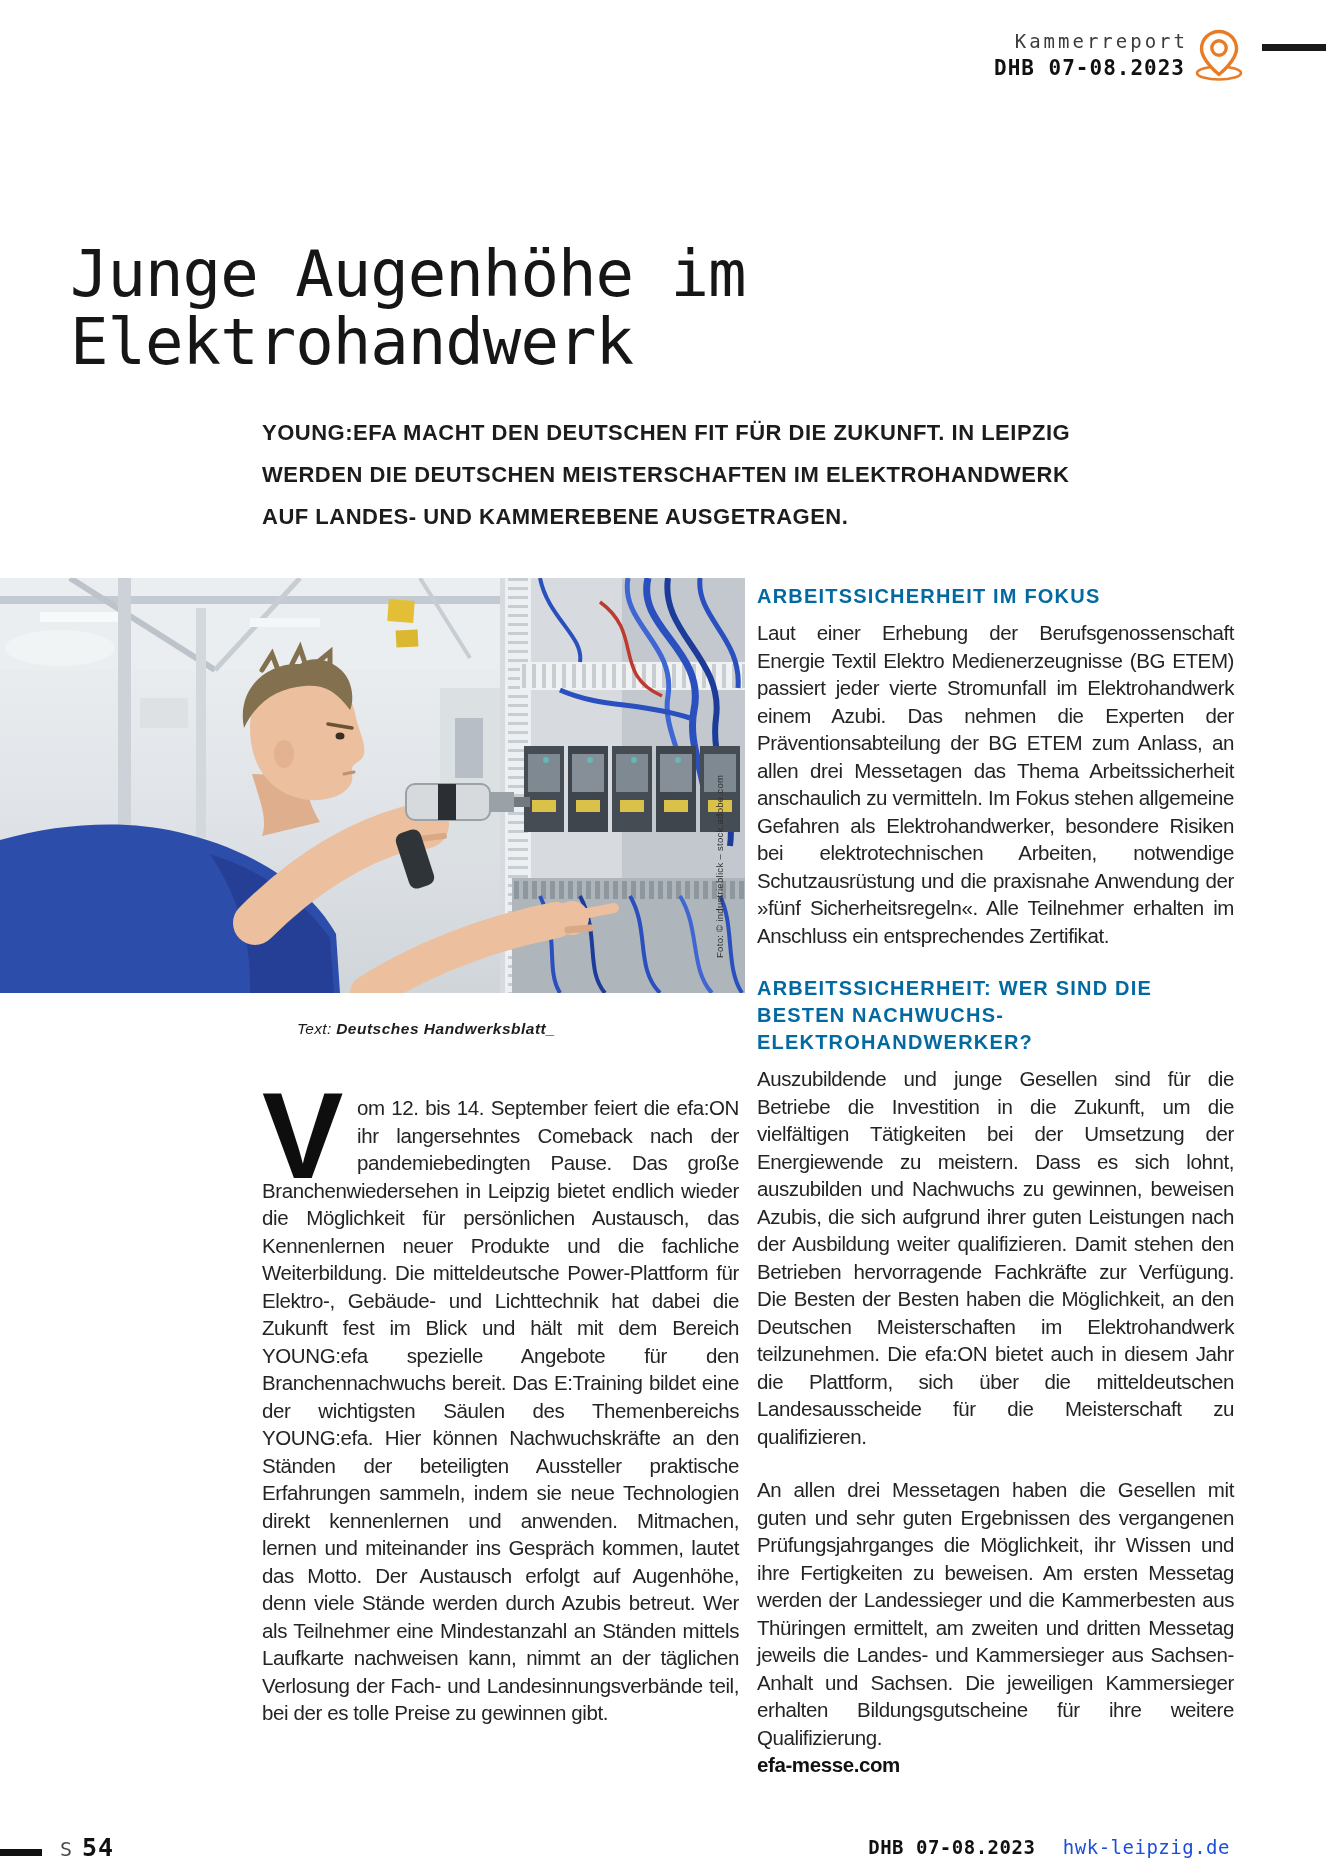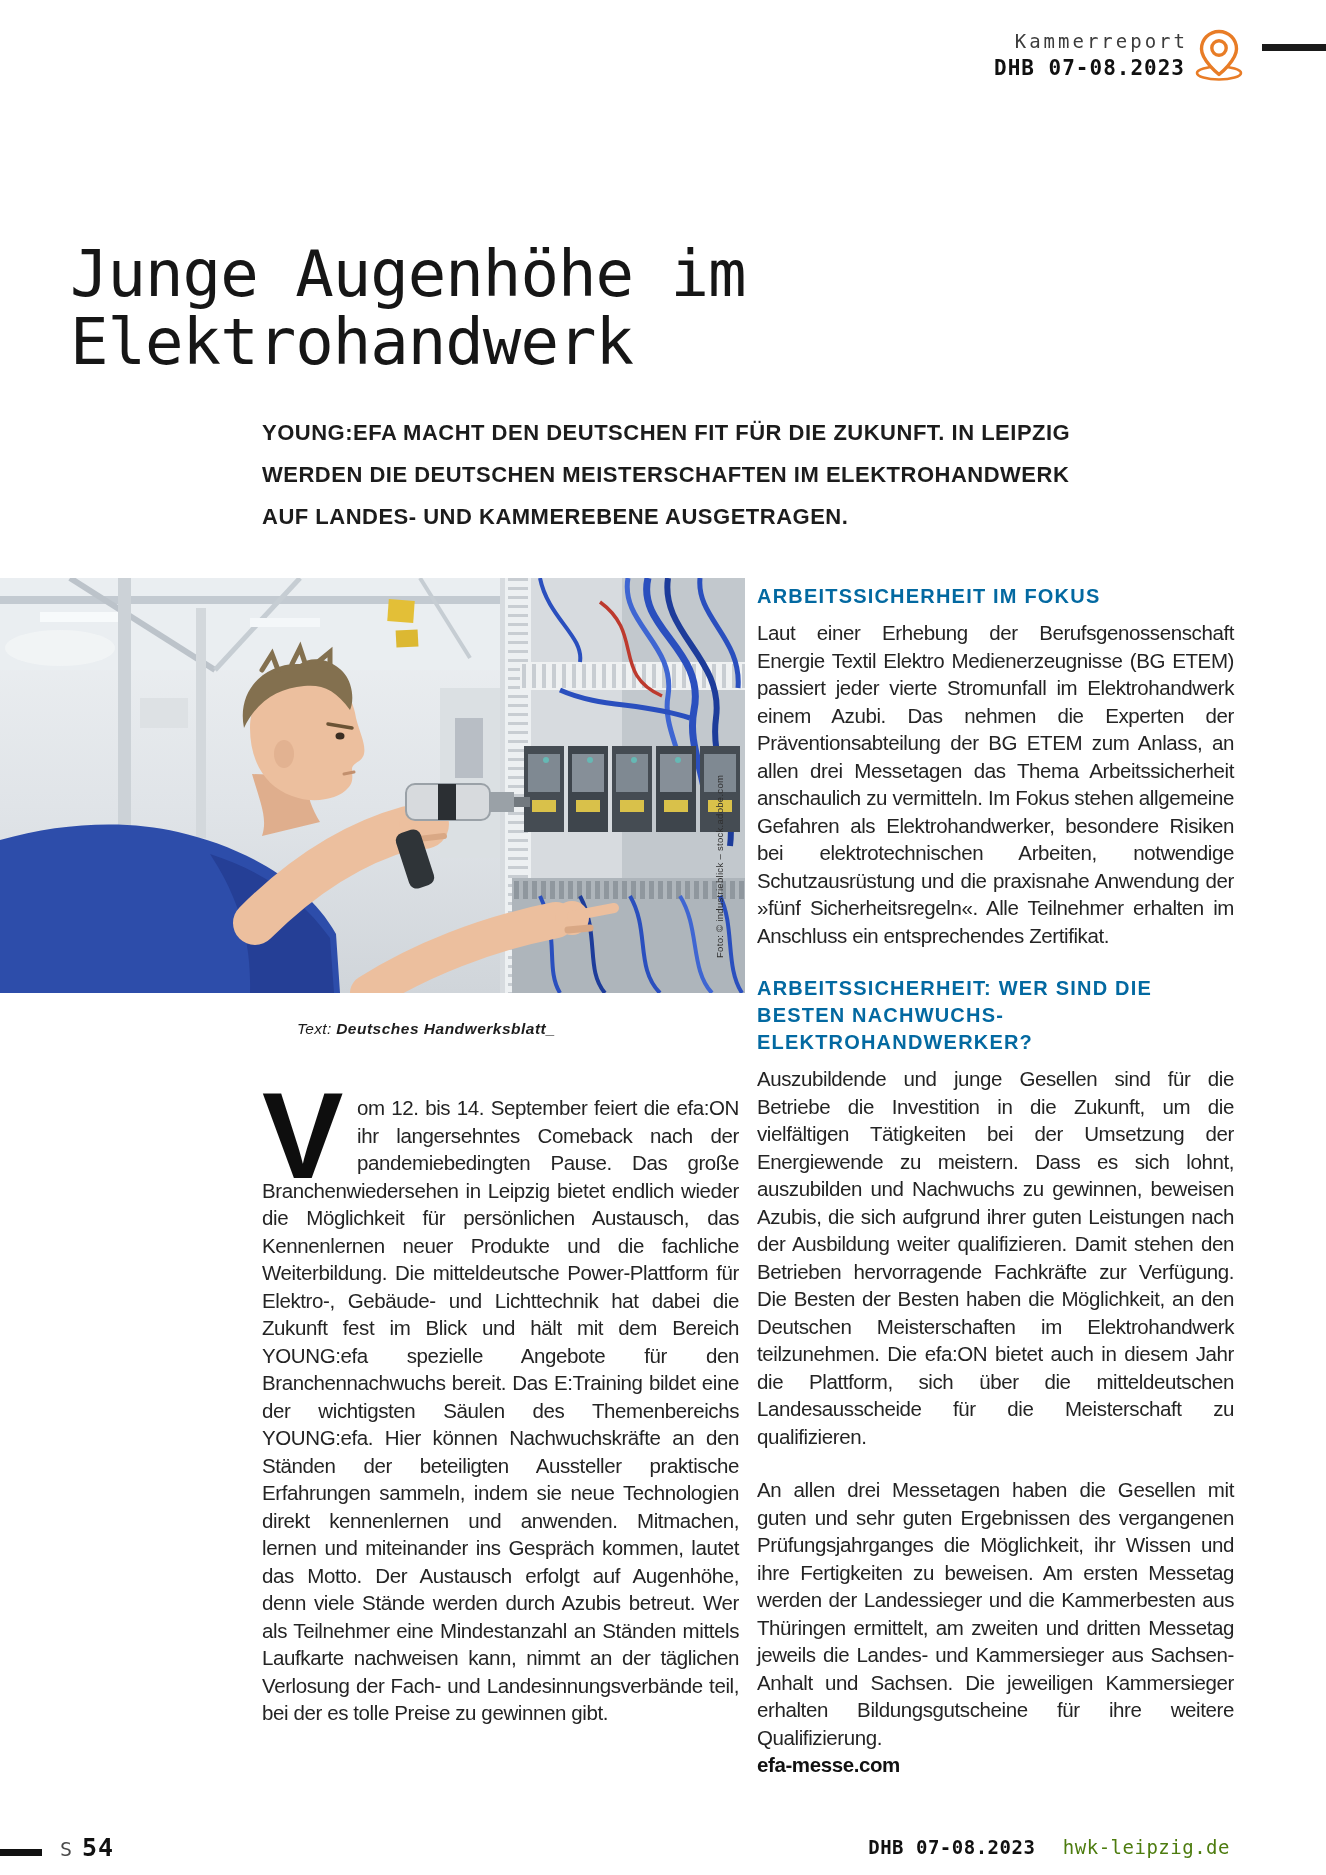--- a/index.html
+++ b/index.html
@@ -49,21 +49,21 @@
 
   
   .foot-bar{position:absolute;left:0;top:1849px;width:42px;height:7px;background:#111;}
   .foot-page{position:absolute;left:60px;top:1833px;display:flex;align-items:baseline;
              font-family:"DejaVu Sans Mono",monospace;}
   .foot-page .s{font-size:20px;color:#4a4a4a;letter-spacing:2px;}
   .foot-page .num{font-size:25px;font-weight:bold;color:#111;margin-left:8px;letter-spacing:1px;}
   .foot-right{position:absolute;right:96px;top:1836px;font-family:"DejaVu Sans Mono",monospace;
               font-size:19px;white-space:nowrap;}
   .foot-right .issue{font-weight:bold;color:#111;letter-spacing:.5px;}
-  .foot-right .site{color:#4d7c0f;margin-left:16px;letter-spacing:.5px;}
+  .foot-right .site{color:#1d4ed8;margin-left:16px;letter-spacing:.5px;}
 </style>
 </head>
 <body>
 
 <div class="page">
 
   <div class="hdr-text">
     <div class="hdr-eyebrow">Kammerreport</div>
     <div class="hdr-issue">DHB 07-08.2023</div>
   </div>

